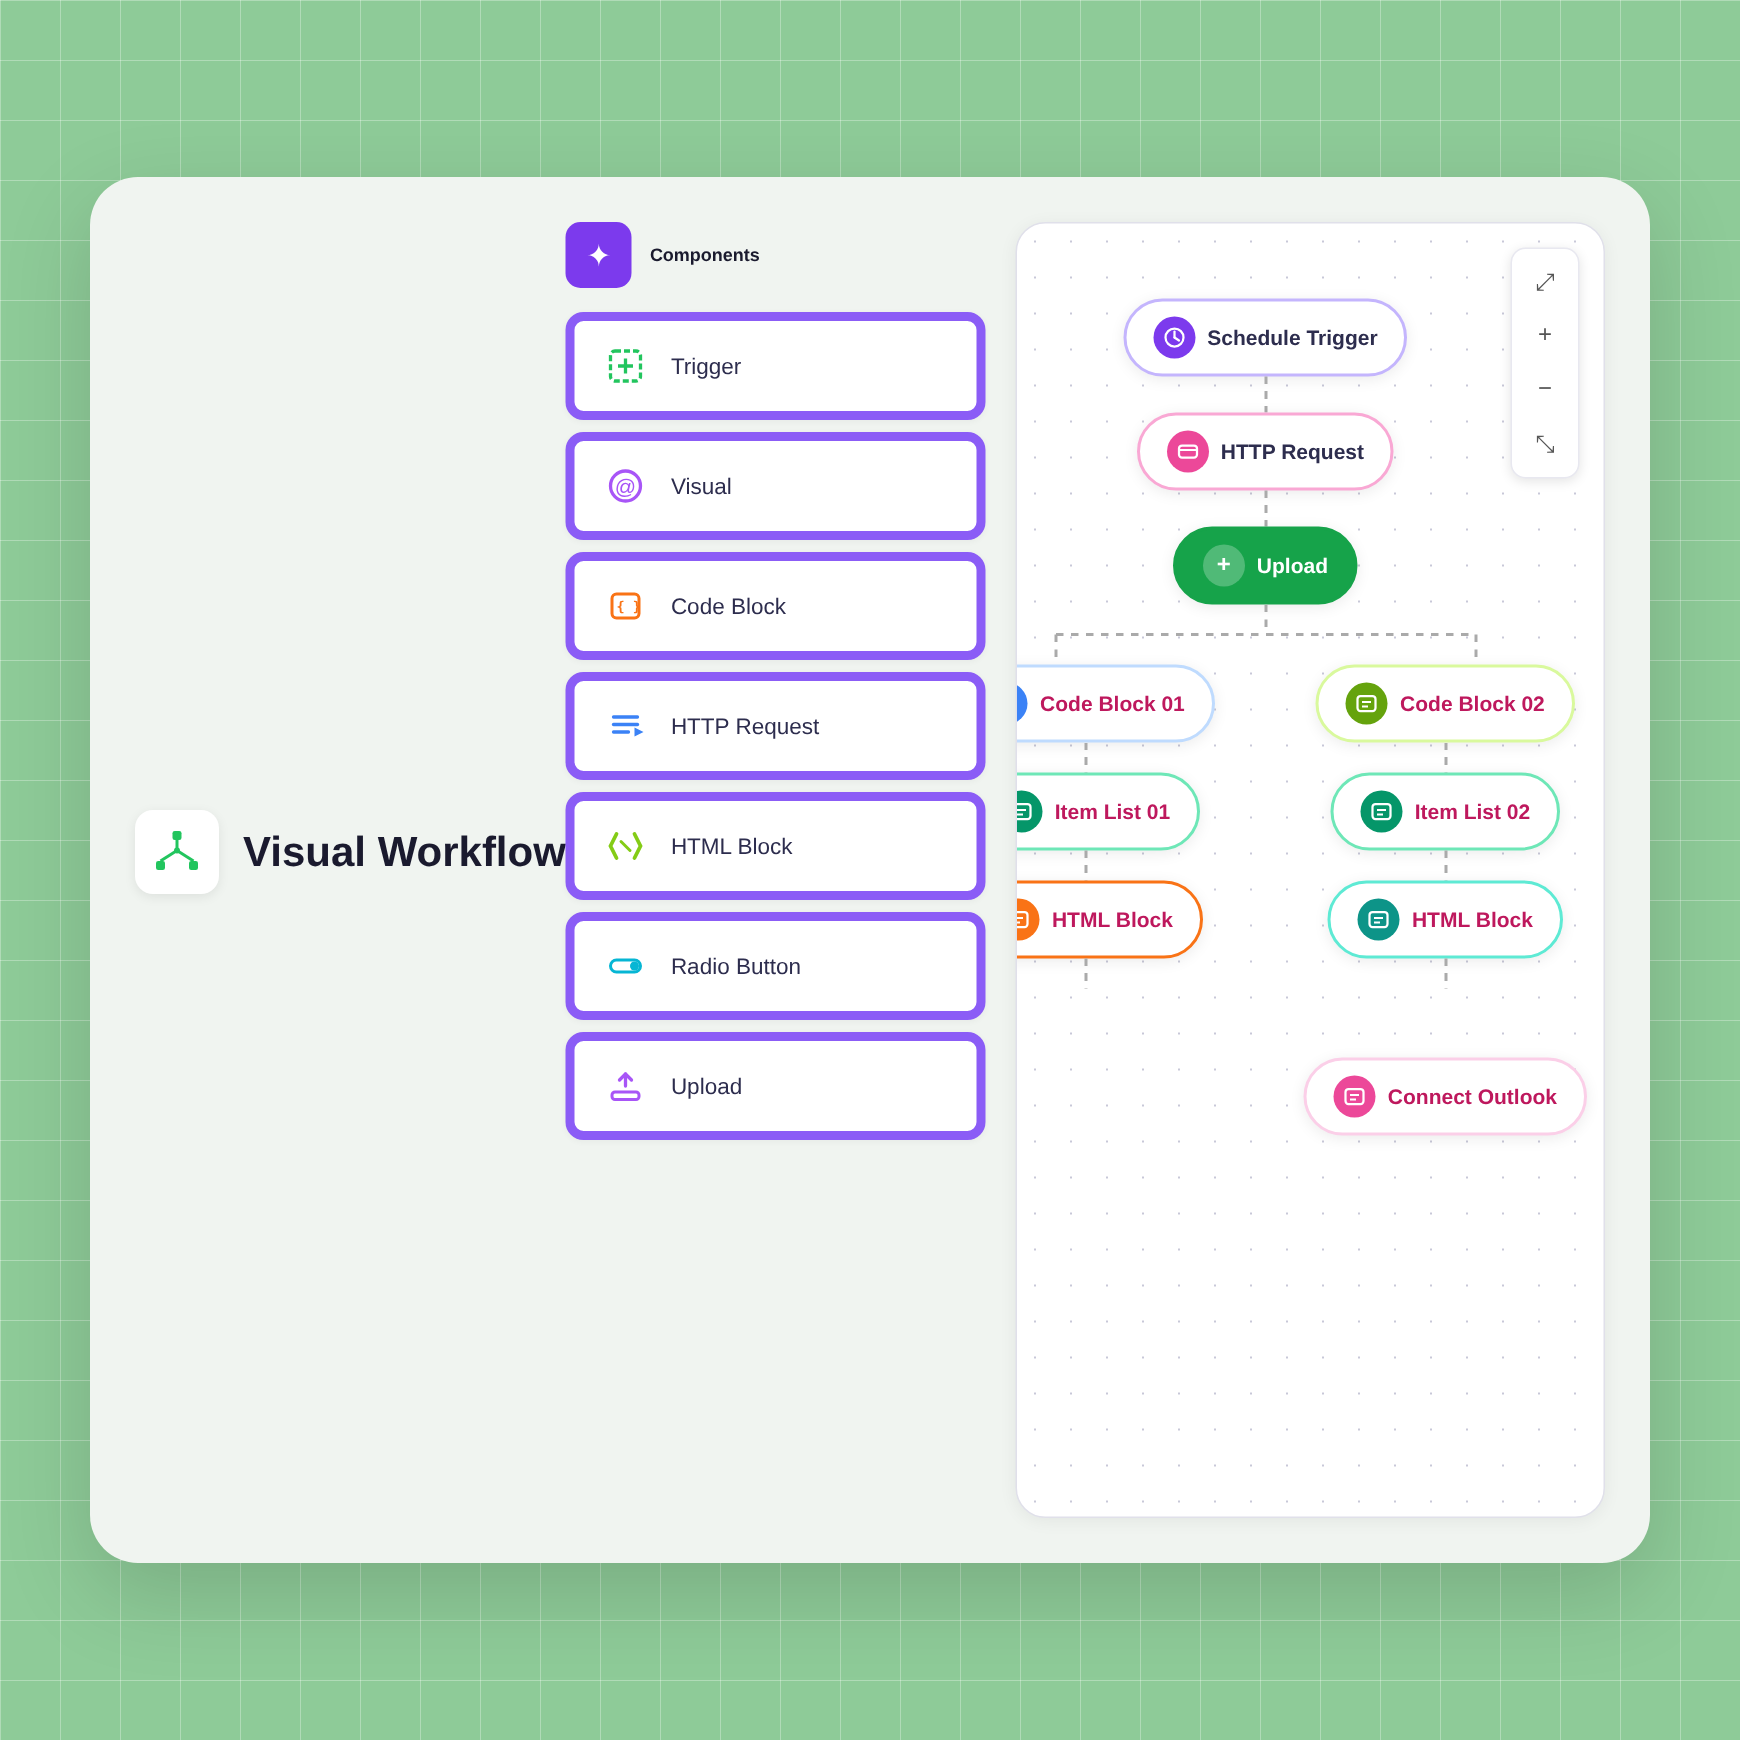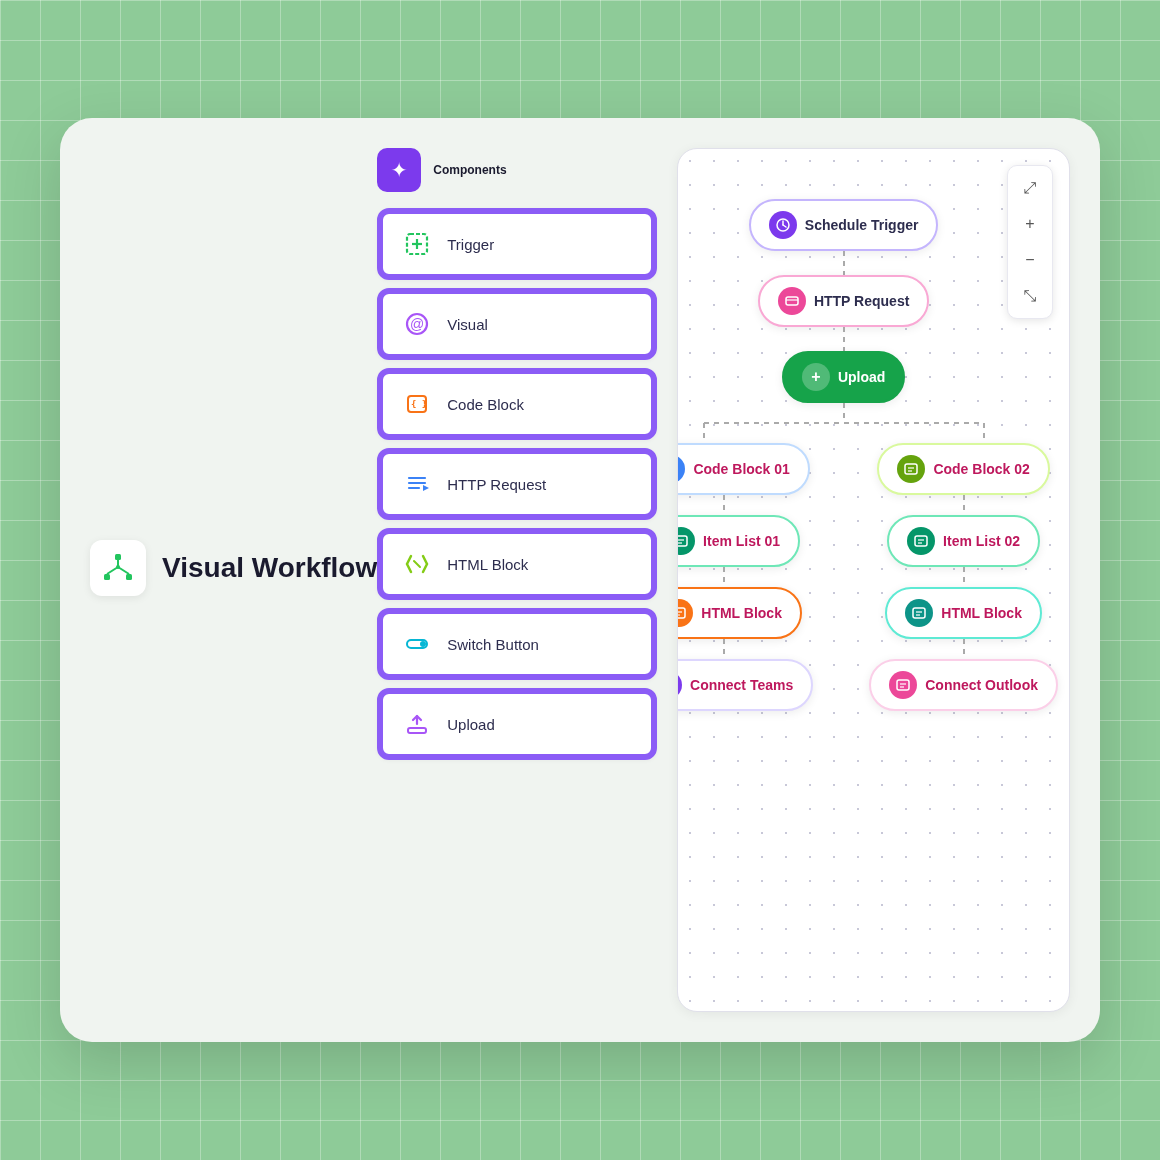--- a/index.html
+++ b/index.html
@@ -272,20 +272,21 @@
     .node-teams {
       border-color: #ddd6fe;
       background: white;
     }
     .node-teams .node-icon { background: #7c3aed; }
 
     
     .node-outlook {
       border-color: #fbcfe8;
       background: white;
+      margin-top: 46px;
     }
     .node-outlook .node-icon { background: #ec4899; }
 
     .node-text {
       color: #be185d;
     }
   </style>
 </head>
 <body>
 
@@ -372,21 +373,21 @@
         <span class="comp-label">HTML Block</span>
       </div>
 
       <div class="component-item">
         <div class="comp-icon">
           <svg width="28" height="28" viewBox="0 0 28 28">
             <rect x="4" y="10" width="20" height="8" rx="4" fill="none" stroke="#06b6d4" stroke-width="2"></rect>
             <circle cx="20" cy="14" r="3" fill="#06b6d4"></circle>
           </svg>
         </div>
-        <span class="comp-label">Switch Button</span>
+        <span class="comp-label">Radio Button</span>
       </div>
 
       <div class="component-item">
         <div class="comp-icon">
           <svg width="28" height="28" viewBox="0 0 28 28">
             <rect x="5" y="18" width="18" height="5" rx="2" fill="none" stroke="#a855f7" stroke-width="2"></rect>
             <polyline points="14,14 14,6" stroke="#a855f7" stroke-width="2.2" stroke-linecap="round"></polyline>
             <polyline points="10,10 14,6 18,10" fill="none" stroke="#a855f7" stroke-width="2.2" stroke-linecap="round" stroke-linejoin="round"></polyline>
           </svg>
         </div>
@@ -485,30 +486,20 @@
                     <rect x="2" y="3" width="12" height="10" rx="2" stroke="white" stroke-width="1.5"></rect>
                     <line x1="5" y1="7" x2="11" y2="7" stroke="white" stroke-width="1.2"></line>
                     <line x1="5" y1="10" x2="9" y2="10" stroke="white" stroke-width="1.2"></line>
                   </svg>
                 </div>
                 <span class="node-text">HTML Block</span>
               </div>
 
               <div style="width:2px; height:20px; background:repeating-linear-gradient(to bottom, #aaa 0,#aaa 5px,transparent 5px,transparent 10px);"></div>
 
-              <div class="node node-teams">
-                <div class="node-icon">
-                  <svg width="16" height="16" viewBox="0 0 16 16" fill="none">
-                    <rect x="2" y="3" width="12" height="10" rx="2" stroke="white" stroke-width="1.5"></rect>
-                    <line x1="5" y1="7" x2="11" y2="7" stroke="white" stroke-width="1.2"></line>
-                    <line x1="5" y1="10" x2="9" y2="10" stroke="white" stroke-width="1.2"></line>
-                  </svg>
-                </div>
-                <span class="node-text">Connect Teams</span>
-              </div>
             </div>
 
             <div style="display:flex; flex-direction:column; align-items:center; gap:0; width:220px;">
 
               <div class="node node-cb02">
                 <div class="node-icon">
                   <svg width="16" height="16" viewBox="0 0 16 16" fill="none">
                     <rect x="2" y="3" width="12" height="10" rx="2" stroke="white" stroke-width="1.5"></rect>
                     <line x1="5" y1="7" x2="11" y2="7" stroke="white" stroke-width="1.2"></line>
                     <line x1="5" y1="10" x2="9" y2="10" stroke="white" stroke-width="1.2"></line>

